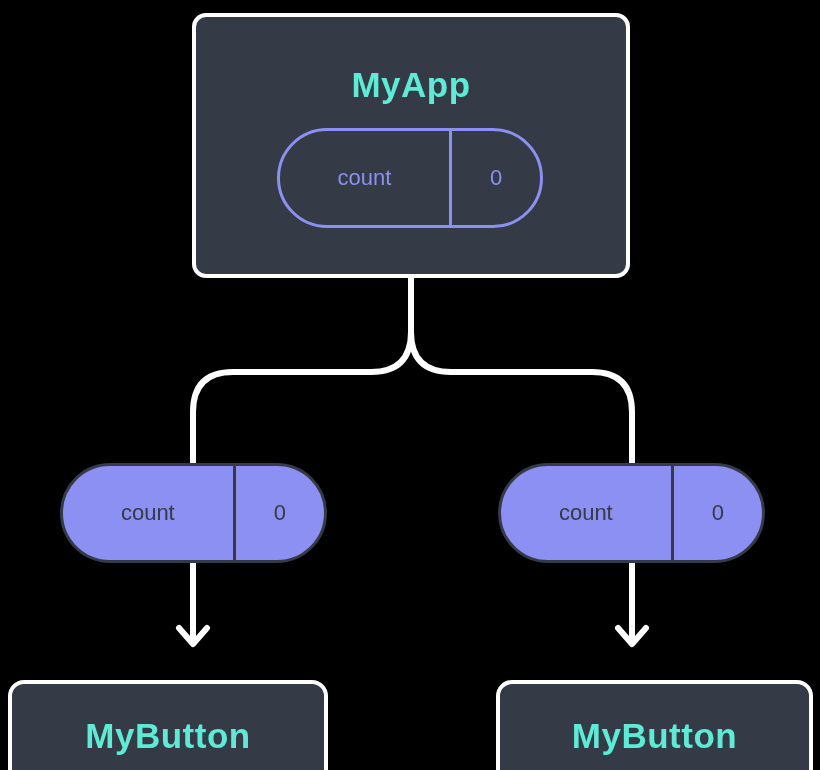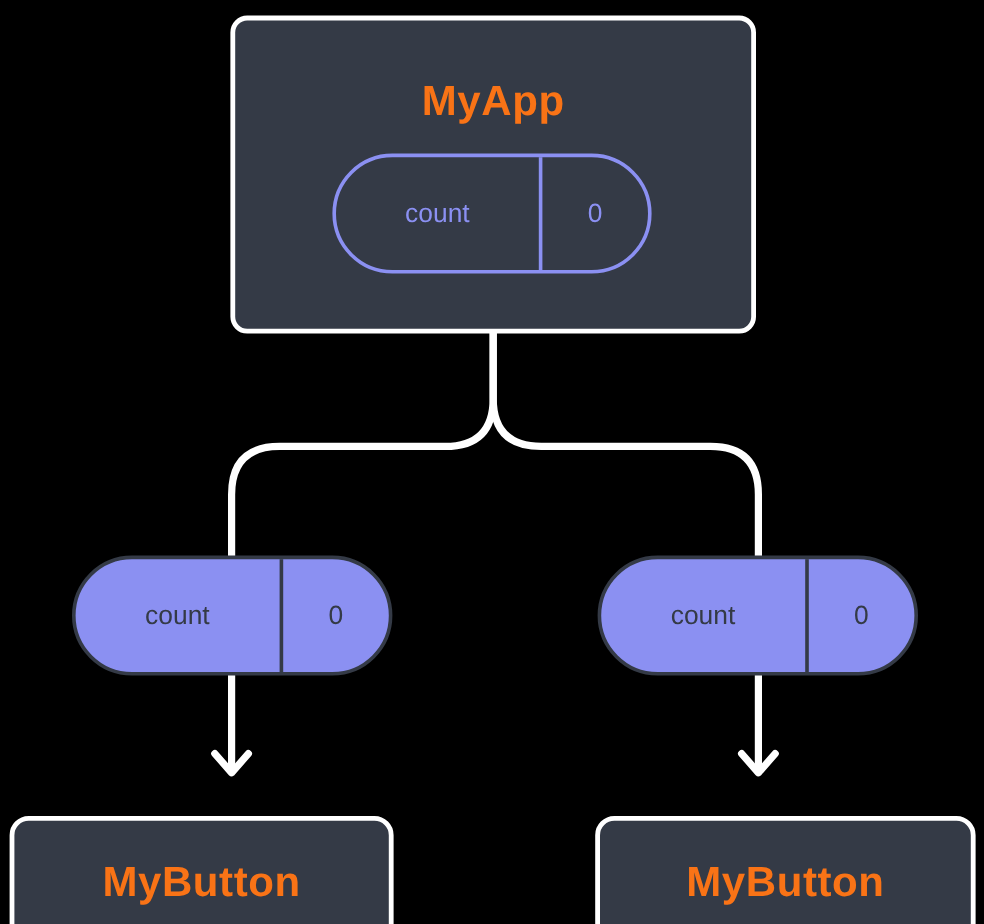--- a/index.html
+++ b/index.html
@@ -42,21 +42,21 @@
     top: 13px;
     width: 438px;
     height: 265px;
     border-radius: 14px;
   }
   .card-title {
     position: absolute;
     left: 0;
     width: 100%;
     text-align: center;
-    color: #f97316;
+    color: #5eead4;
     font-size: 35px;
     font-weight: 700;
     letter-spacing: 0.5px;
   }
   .card-parent .card-title {
     top: 48px;
   }
   .pill {
     position: absolute;
     box-sizing: border-box;

